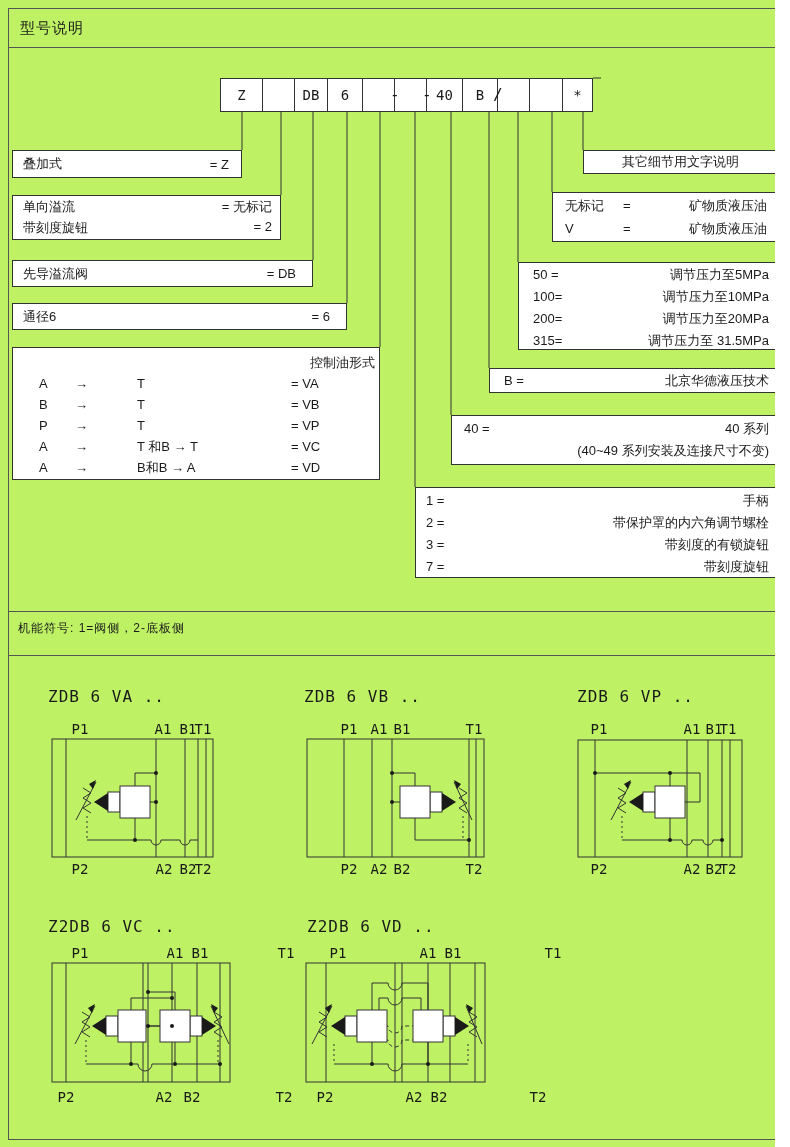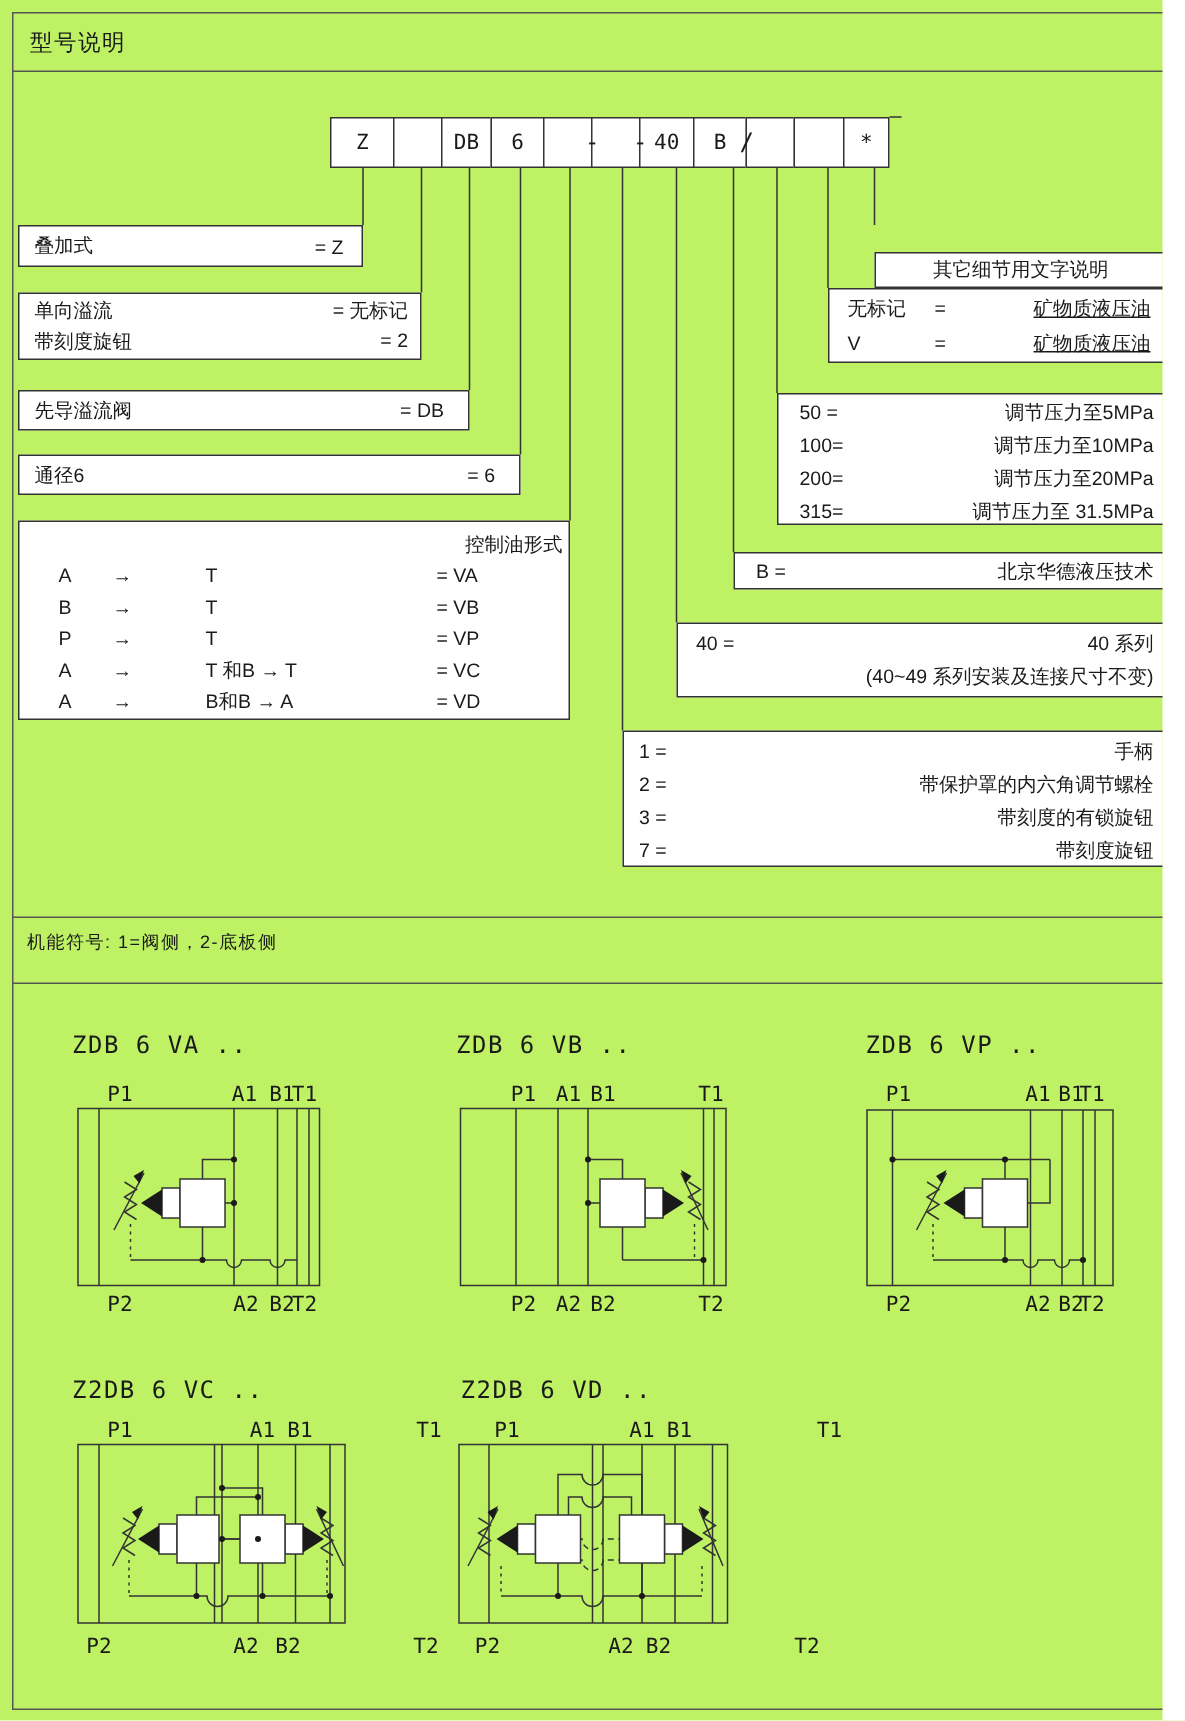--- a/index.html
+++ b/index.html
@@ -15,21 +15,21 @@
   .code-deco{position:absolute;font-family:"DejaVu Sans Mono",monospace;font-size:16px;z-index:3;}
   .cn-box{position:absolute;border:1px solid #333;box-sizing:border-box;background:#fff;font-size:13px;z-index:2;}
   .row-flex{display:flex;justify-content:space-between;align-items:center;height:100%;padding:0 12px 0 10px;}
   .two-row{display:flex;flex-direction:column;justify-content:center;gap:3px;}
   .two-row .r{display:flex;justify-content:space-between;padding:0 8px 0 10px;gap:40px;}
   .ctr{display:flex;align-items:center;justify-content:center;height:100%;}
   .ctl-grid{display:grid;grid-template-columns:36px 62px 1fr 84px;line-height:21px;padding:2px 4px 0 26px;}
   .ctl-title{padding:4px 0 1px 10px;line-height:18px;margin-left:-18px;text-align:right;}
   .kv{display:flex;justify-content:space-between;line-height:22px;padding:0 8px 0 14px;}
   .fluid-grid{display:grid;grid-template-columns:58px 26px 1fr;line-height:23px;padding:1px 10px 0 12px;}
-  .fluid-grid .v{text-align:right;text-decoration:underline;}
+  .fluid-grid .v{text-align:right;}
   .note-r{text-align:right;line-height:22px;padding:0 8px;}
   svg{position:absolute;}
   svg text{font-family:"DejaVu Sans Mono","Liberation Mono",monospace;font-size:14px;fill:#1a1a1a;}
   svg text.dtitle{font-size:16px;letter-spacing:1px;}
   .ln{stroke:#333;fill:none;stroke-width:1;}
   .wln{stroke:#333;fill:#fff;stroke-width:1;}
   .dash{stroke:#333;fill:none;stroke-width:1;stroke-dasharray:2,3;}
   .sdash{stroke:#333;fill:none;stroke-width:1;stroke-dasharray:4,3;}
   .dot{fill:#1a1a1a;stroke:none;}
   .tri{fill:#1a1a1a;stroke:none;}
@@ -117,21 +117,21 @@
       <span>→</span>
       <span>T 和B → T</span>
       <span>= VC</span>
       <span>A</span>
       <span>→</span>
       <span>B和B → A</span>
       <span>= VD</span>
     </div>
   </div>
 
-  <div class="cn-box" style="left:583px;top:168px;width:195px;height:24px">
+  <div class="cn-box" style="left:583px;top:150px;width:195px;height:24px">
     <div class="ctr">其它细节用文字说明</div>
   </div>
 
   <div class="cn-box" style="left:552px;top:192px;width:226px;height:50px">
     <div class="fluid-grid">
       <span>无标记</span>
       <span>=</span>
       <span class="v">矿物质液压油</span>
       <span>V</span>
       <span>=</span>

